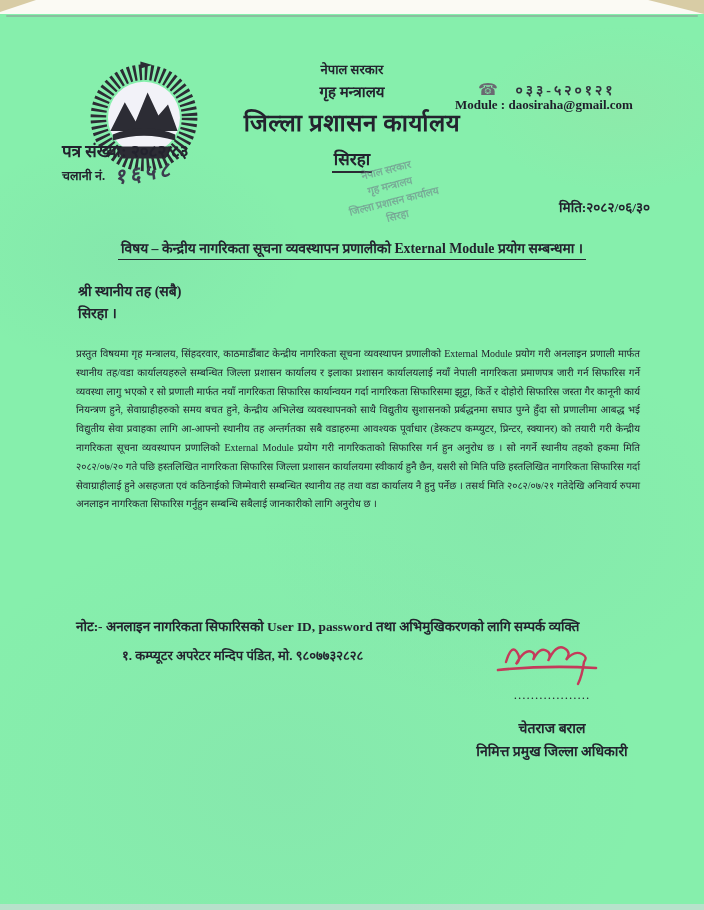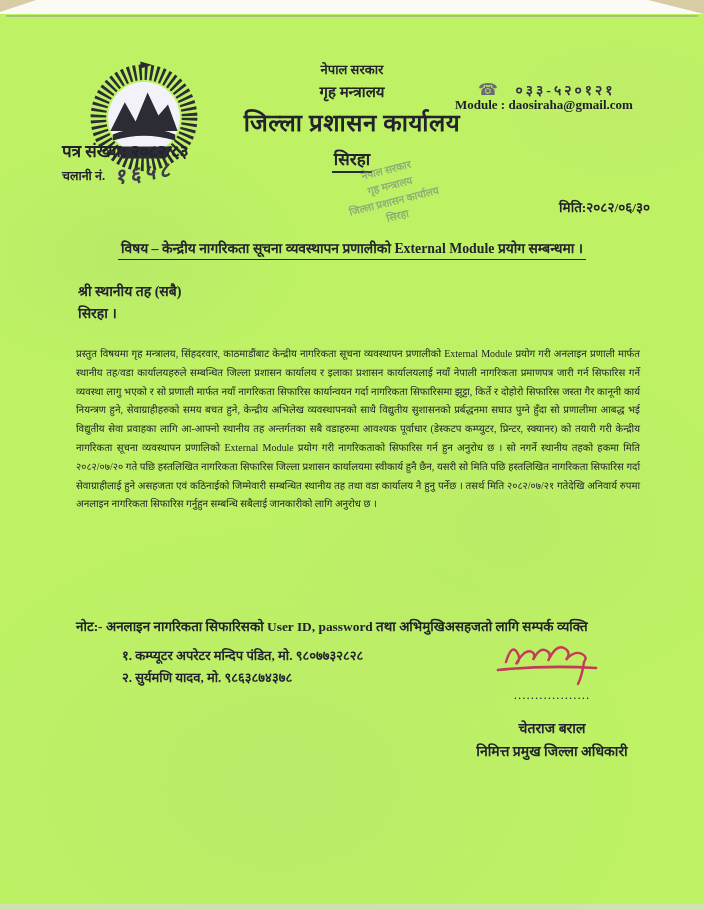--- a/index.html
+++ b/index.html
@@ -1,18 +1,18 @@
 <!DOCTYPE html>
 <html><head>
 <meta charset="utf-8">
 <style>
   html,body { margin:0; padding:0; background:#e6e6ec; }
   .page {
     position:relative; width:704px; height:910px; margin:0 auto;
-    background:#bef264; overflow:hidden;
+    background:#86efac; overflow:hidden;
     font-family:"Liberation Serif","DejaVu Sans",serif;
     color:#23232e;
   }
   .texture {
     position:absolute; inset:0; pointer-events:none;
     background:
       radial-gradient(ellipse 300px 200px at 18% 28%, rgba(110,110,165,0.06), transparent 60%),
       radial-gradient(ellipse 420px 300px at 72% 58%, rgba(120,120,170,0.05), transparent 60%),
       radial-gradient(ellipse 520px 380px at 40% 86%, rgba(140,140,185,0.07), transparent 70%),
       radial-gradient(ellipse 200px 120px at 88% 12%, rgba(200,190,150,0.10), transparent 70%);
@@ -130,24 +130,23 @@
     <div>श्री स्थानीय तह (सबै)</div>
     <div>सिरहा ।</div>
   </div>
 
   <div class="abs centerline subject-wrap">
     <span class="subject">विषय – केन्द्रीय नागरिकता सूचना व्यवस्थापन प्रणालीको External Module प्रयोग सम्बन्धमा ।</span>
   </div>
 
   <div class="abs body-par">प्रस्तुत विषयमा गृह मन्त्रालय, सिंहदरवार, काठमाडौंबाट केन्द्रीय नागरिकता सूचना व्यवस्थापन प्रणालीको External Module प्रयोग गरी अनलाइन प्रणाली मार्फत स्थानीय तह/वडा कार्यालयहरुले सम्बन्धित जिल्ला प्रशासन कार्यालय र इलाका प्रशासन कार्यालयलाई नयाँ नेपाली नागरिकता प्रमाणपत्र जारी गर्न सिफारिस गर्ने व्यवस्था लागु भएको र सो प्रणाली मार्फत नयाँ नागरिकता सिफारिस कार्यान्वयन गर्दा नागरिकता सिफारिसमा झुट्टा, किर्ते र दोहोरो सिफारिस जस्ता गैर कानूनी कार्य नियन्त्रण हुने, सेवाग्राहीहरुको समय बचत हुने, केन्द्रीय अभिलेख व्यवस्थापनको साथै विद्युतीय सुशासनको प्रर्बद्धनमा सघाउ पुग्ने हुँदा सो प्रणालीमा आबद्ध भई विद्युतीय सेवा प्रवाहका लागि आ-आफ्नो स्थानीय तह अन्तर्गतका सबै वडाहरुमा आवश्यक पूर्वाधार (डेस्कटप कम्प्युटर, प्रिन्टर, स्क्यानर) को तयारी गरी केन्द्रीय नागरिकता सूचना व्यवस्थापन प्रणालिको External Module प्रयोग गरी नागरिकताको सिफारिस गर्न हुन अनुरोध छ । सो नगर्ने स्थानीय तहको हकमा मिति २०८२/०७/२० गते पछि हस्तलिखित नागरिकता सिफारिस जिल्ला प्रशासन कार्यालयमा स्वीकार्य हुनै छैन, यसरी सो मिति पछि हस्तलिखित नागरिकता सिफारिस गर्दा सेवाग्राहीलाई हुने असहजता एवं कठिनाईको जिम्मेवारी सम्बन्धित स्थानीय तह तथा वडा कार्यालय नै हुनु पर्नेछ । तसर्थ मिति २०८२/०७/२१ गतेदेखि अनिवार्य रुपमा अनलाइन नागरिकता सिफारिस गर्नुहुन सम्बन्धि सबैलाई जानकारीको लागि अनुरोध छ ।</div>
 
-  <div class="abs note">नोट:- अनलाइन नागरिकता सिफारिसको User ID, password तथा अभिमुखिअसहजतो लागि सम्पर्क व्यक्ति</div>
+  <div class="abs note">नोट:- अनलाइन नागरिकता सिफारिसको User ID, password तथा अभिमुखिकरणको लागि सम्पर्क व्यक्ति</div>
   <div class="abs contacts">
     <div>१. कम्प्यूटर अपरेटर मन्दिप पंडित, मो. ९८०७७३२८२८</div>
-    <div>२. सुर्यमणि यादव, मो. ९८६३८७४३७८</div>
   </div>
 
   <div class="abs sign-block">
     <svg class="sign-svg" width="120" height="58" viewBox="0 0 120 58">
       <path d="M14 30 Q20 10 26 22 Q29 28 24 32 Q33 16 40 20 Q44 22 41 28 Q48 14 55 19 Q60 22 56 29 Q64 12 72 16 Q80 20 74 28 Q82 18 90 22 Q96 25 92 30 Q90 44 86 52" fill="none" stroke="#c43a5a" stroke-width="2.4" stroke-linecap="round"></path>
       <path d="M6 38 Q55 33 104 36" fill="none" stroke="#c43a5a" stroke-width="2.6" stroke-linecap="round"></path>
     </svg>
     <div class="sign-dots">..................</div>
     <div class="sign-name">चेतराज बराल</div>
     <div class="sign-title">निमित्त प्रमुख जिल्ला अधिकारी</div>

